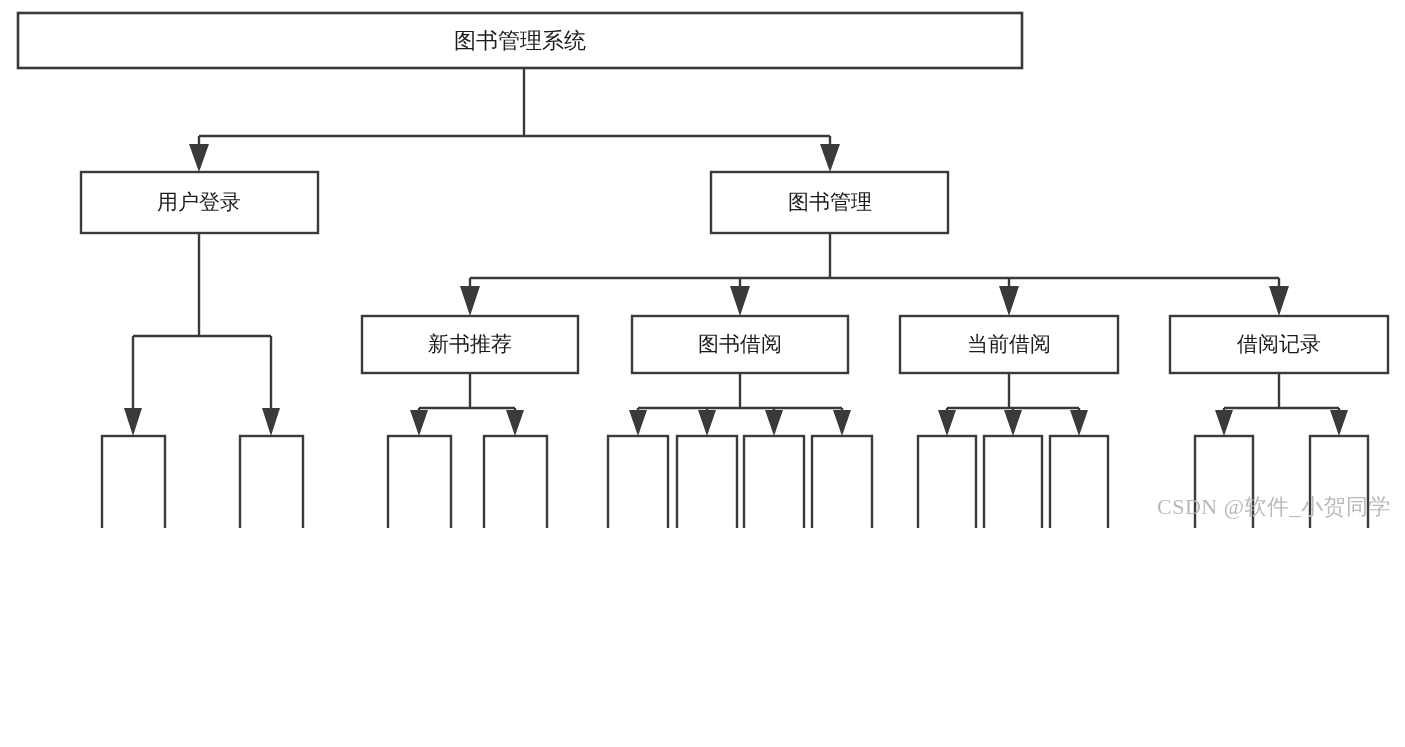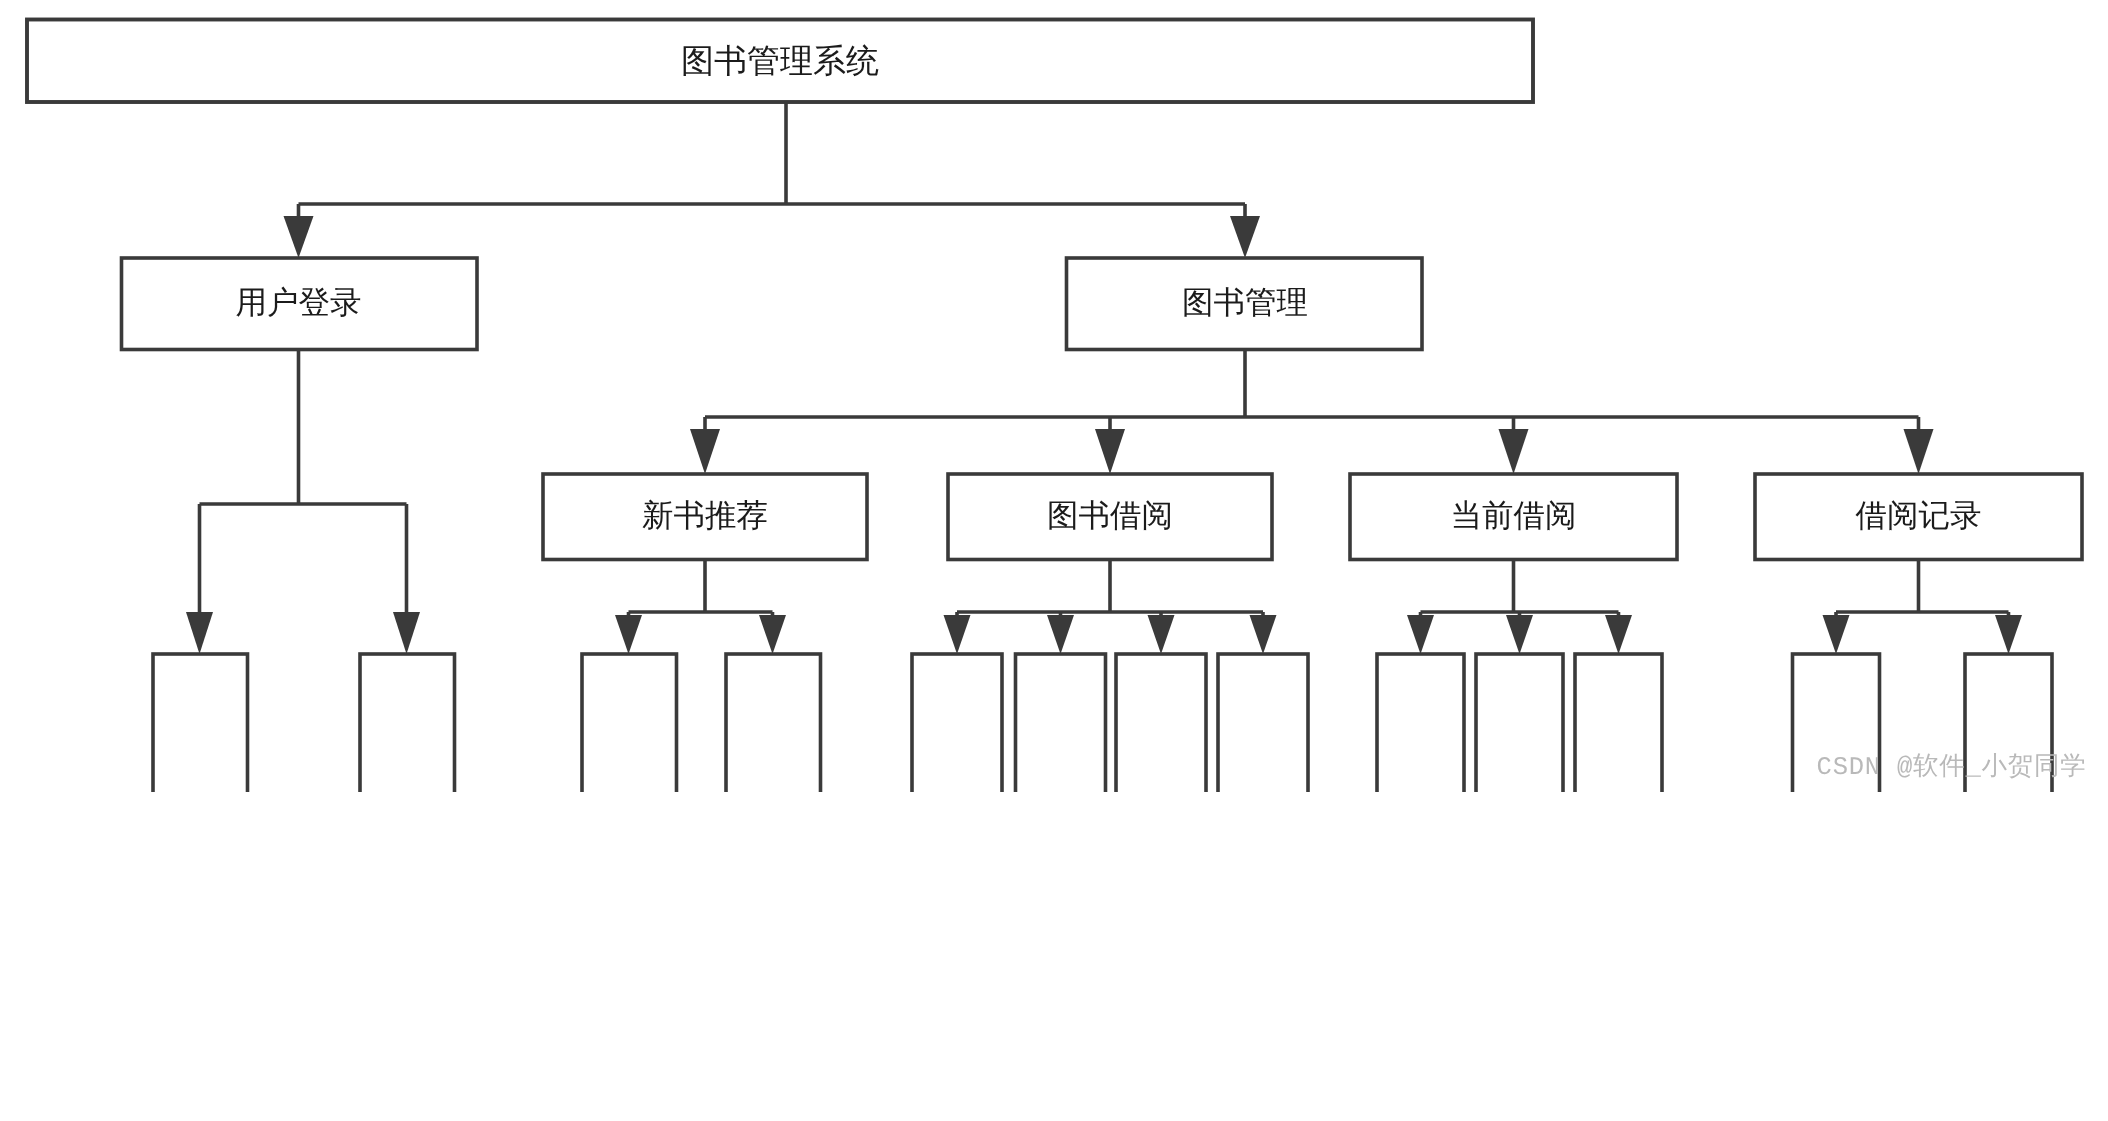--- a/index.html
+++ b/index.html
@@ -69,22 +69,22 @@
     line-height: 1.15;
     letter-spacing: 2px;
     color: #1b1b1b;
     white-space: nowrap;
     text-align: center;
   }
   .watermark {
     position: absolute;
     right: 14px;
     bottom: 6px;
-    font-family: Liberation Mono, monospace;
-    font-size: 17px;
+    font-family: Liberation Serif, serif;
+    font-size: 22px;
     color: #b9b9b9;
     letter-spacing: 0.5px;
     white-space: nowrap;
   }
 </style>
 </head>
 <body>
 
 <div id="diagram-root">
 

